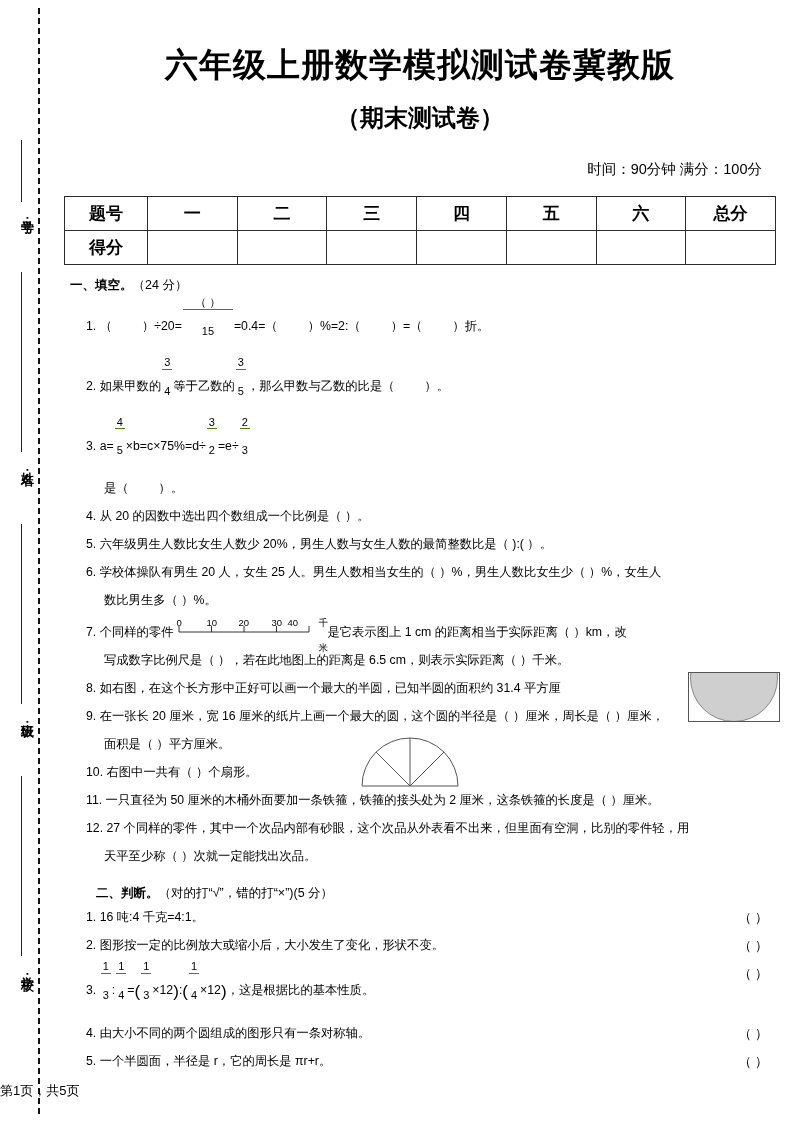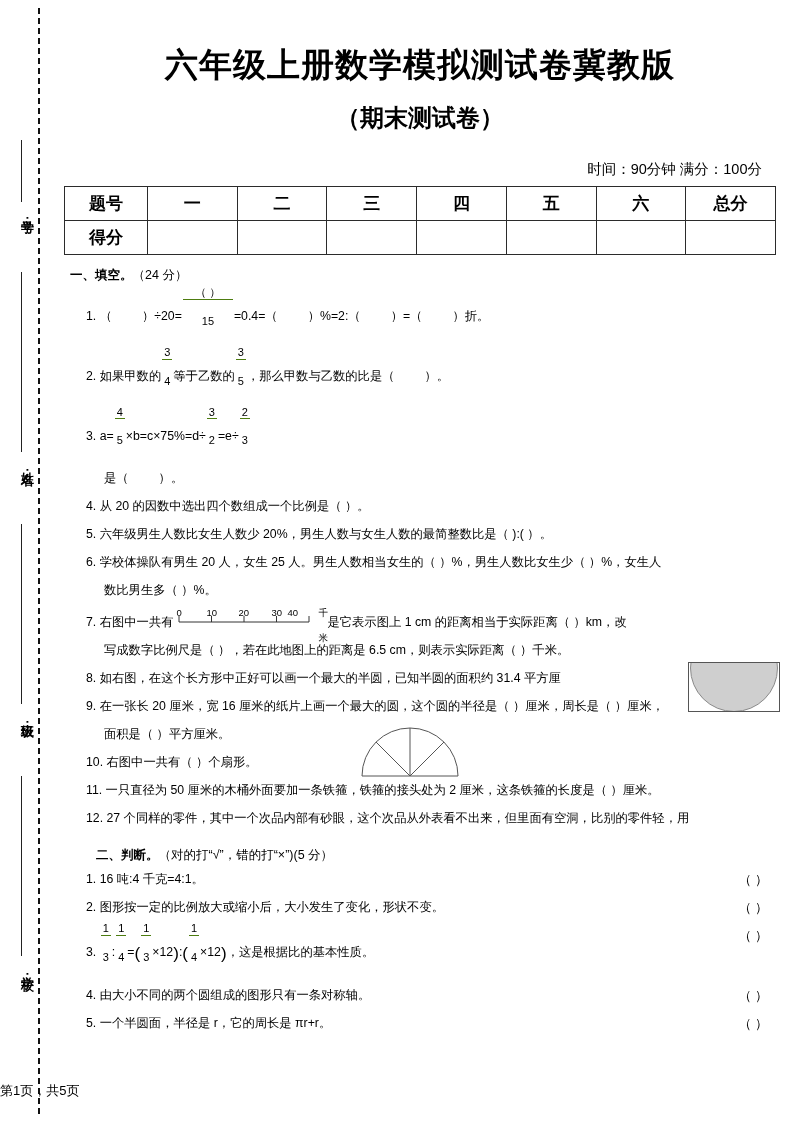--- a/index.html
+++ b/index.html
@@ -80,21 +80,21 @@
     text-align: right;
     font-size: 14.5px;
     margin-top: 26px;
     padding-right: 18px;
     font-family: "Liberation Sans", "DejaVu Sans", sans-serif;
   }
 
   
   table.score {
     border-collapse: collapse;
-    margin: 7px auto 0 auto;
+    margin: 17px auto 0 auto;
     width: 712px;
     table-layout: fixed;
   }
   table.score td {
     border: 1px solid #2b2b2b;
     height: 31px;
     text-align: center;
     vertical-align: middle;
     font-size: 17px;
     font-weight: bold;
@@ -267,21 +267,21 @@
     <span>是（</span><span class="blank"></span><span>）。</span>
   </div>
 
   <div class="q">4. 从 20 的因数中选出四个数组成一个比例是（          ）。</div>
   <div class="q">5. 六年级男生人数比女生人数少 20%，男生人数与女生人数的最简整数比是（        ):(        ）。</div>
   <div class="q">6. 学校体操队有男生 20 人，女生 25 人。男生人数相当女生的（        ）%，男生人数比女生少（        ）%，女生人</div>
   <div class="q indent2">数比男生多（        ）%。</div>
 
   <div class="q">
     <span>7.</span>
-    <span>右图中一共有</span><span class="fig-ruler"><svg width="150" height="22" viewBox="0 0 150 22">
+    <span>个同样的零件</span><span class="fig-ruler"><svg width="150" height="22" viewBox="0 0 150 22">
       <line x1="4" y1="16" x2="134" y2="16" stroke="#333" stroke-width="1"></line>
       <line x1="4" y1="16" x2="4" y2="10" stroke="#333" stroke-width="1"></line>
       <line x1="36.5" y1="16" x2="36.5" y2="10" stroke="#333" stroke-width="1"></line>
       <line x1="69" y1="16" x2="69" y2="10" stroke="#333" stroke-width="1"></line>
       <line x1="101.5" y1="16" x2="101.5" y2="10" stroke="#333" stroke-width="1"></line>
       <line x1="134" y1="16" x2="134" y2="10" stroke="#333" stroke-width="1"></line>
     </svg><span style="position:absolute;left:0;top:-6px;width:150px;font-size:9.5px;">
       <span style="position:absolute;left:1px;">0</span>
       <span style="position:absolute;left:31px;">10</span>
       <span style="position:absolute;left:63px;">20</span>
@@ -309,20 +309,21 @@
         <line x1="54" y1="50" x2="54" y2="2" stroke="#555" stroke-width="1"></line>
         <line x1="54" y1="50" x2="20" y2="16" stroke="#555" stroke-width="1"></line>
         <line x1="54" y1="50" x2="88" y2="16" stroke="#555" stroke-width="1"></line>
       </svg>
     </span>
   </div>
 
   <div class="q">10. 右图中一共有（         ）个扇形。</div>
   <div class="q">11. 一只直径为 50 厘米的木桶外面要加一条铁箍，铁箍的接头处为 2 厘米，这条铁箍的长度是（         ）厘米。</div>
   <div class="q">12. 27 个同样的零件，其中一个次品内部有砂眼，这个次品从外表看不出来，但里面有空洞，比别的零件轻，用</div>
+  <div class="q indent2">天平至少称（         ）次就一定能找出次品。</div>
 
   <div class="sec-head" style="margin-top:16px;margin-left:36px;">
     <span>二、判断。</span><span class="pts">（对的打“√”，错的打“×”)(5 分）</span>
   </div>
 
   <div class="q">
     <span>1. 16 吨:4 千克=4:1。</span>
     <span class="tf-mark">（      ）</span>
   </div>
   <div class="q">

